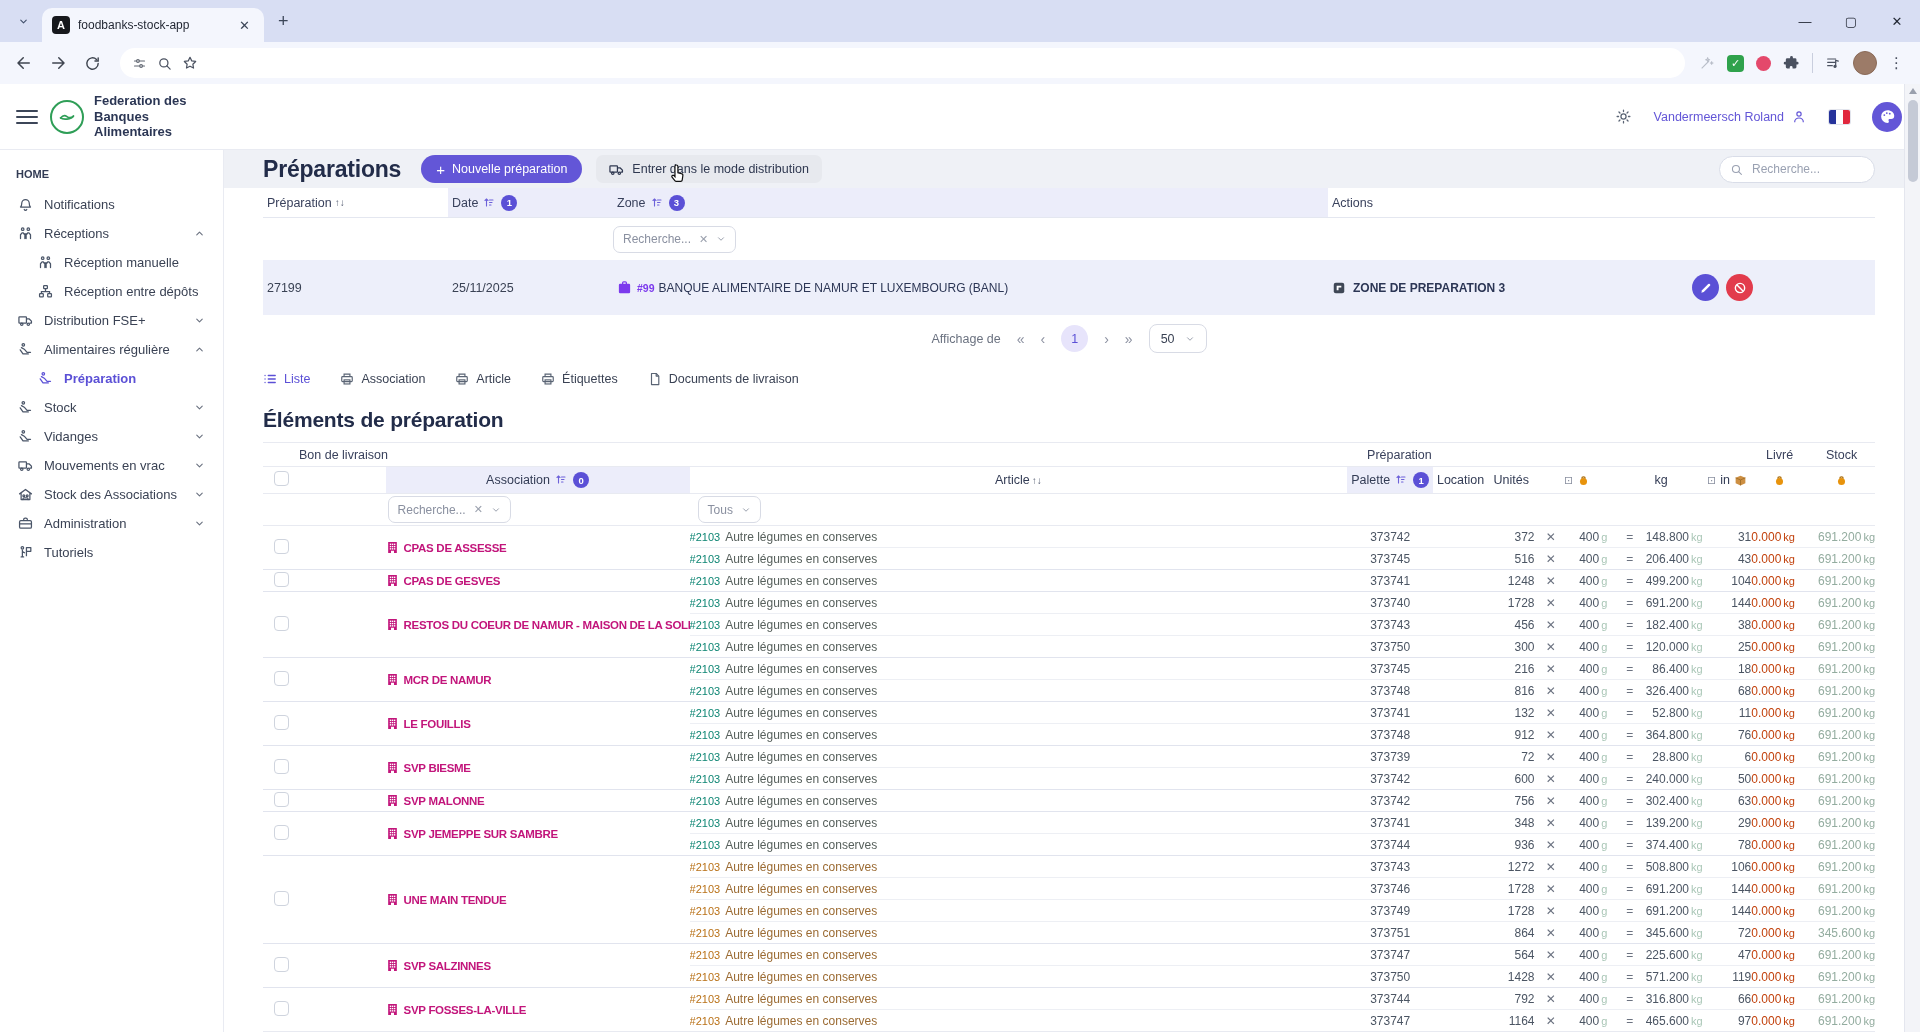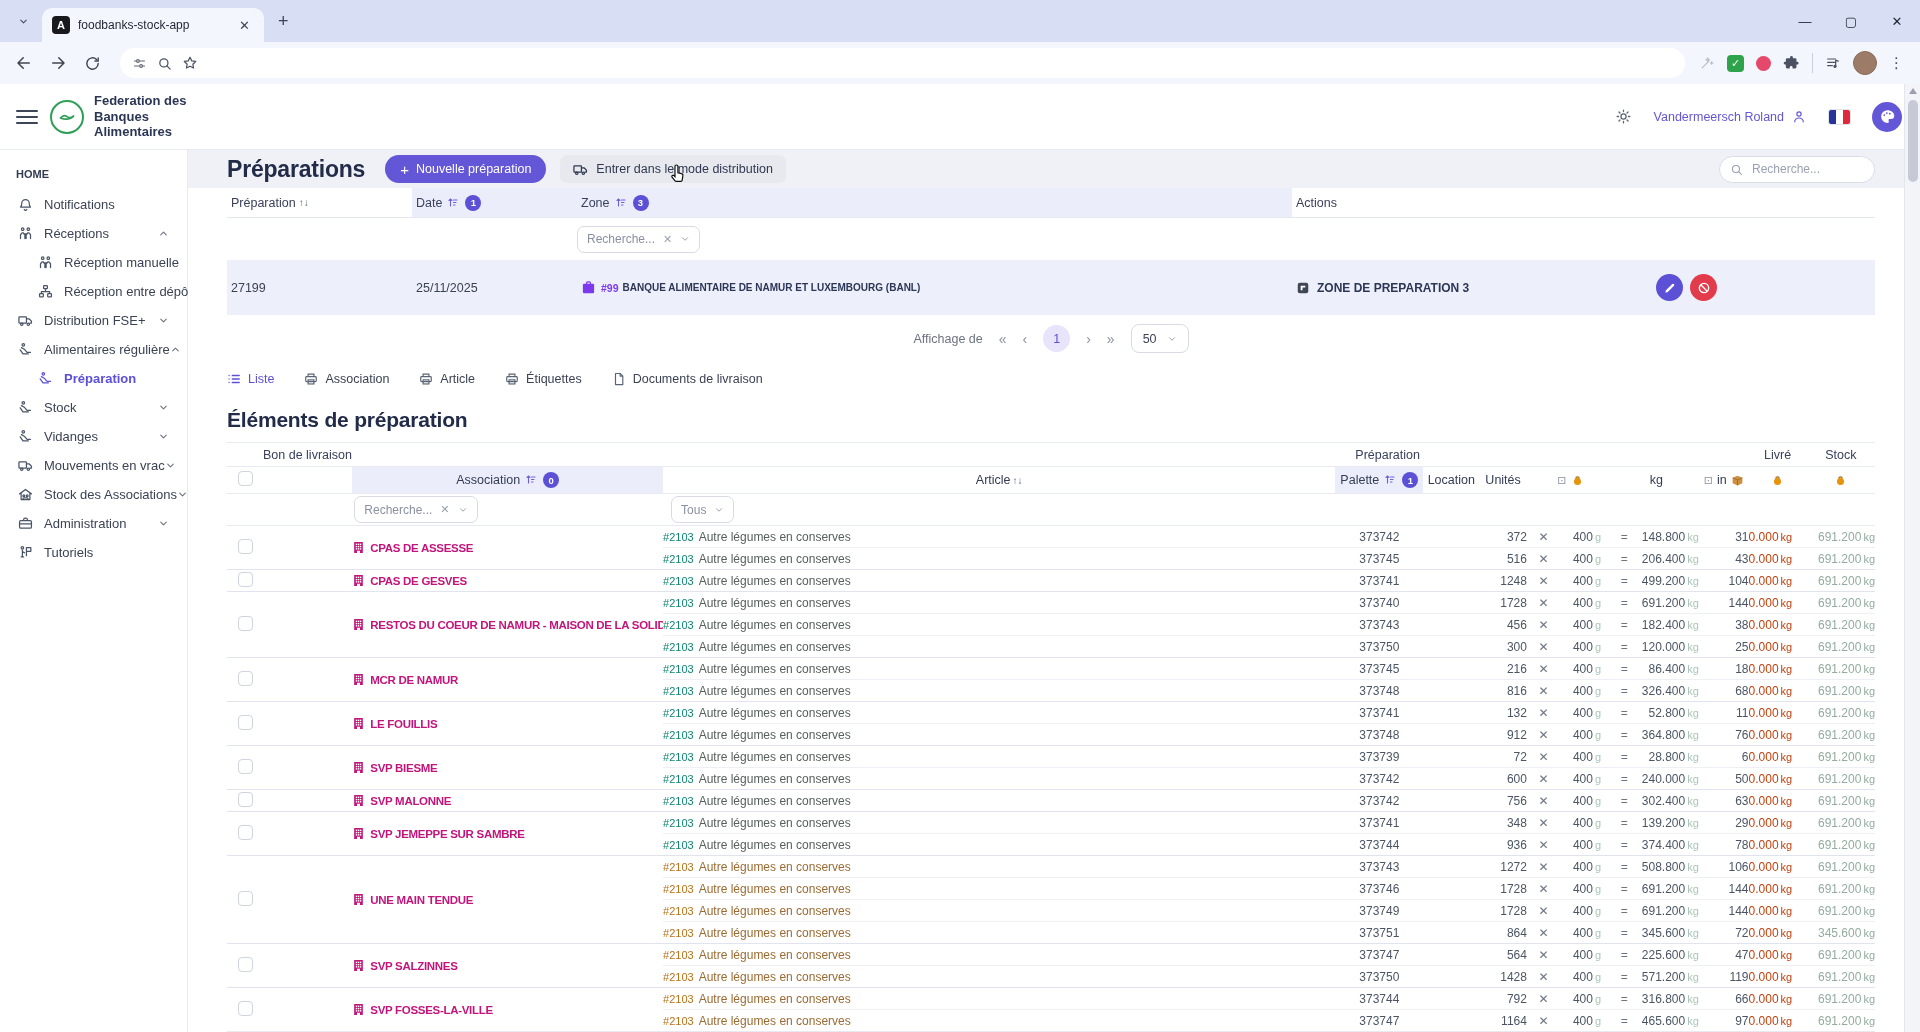--- a/index.html
+++ b/index.html
@@ -38,21 +38,21 @@
   .orgname{font-size:13px;font-weight:bold;color:#2b3654;line-height:1.2;}
   .hdr-right{margin-left:auto;display:flex;align-items:center;gap:22px;}
   .theme-ic{color:#5a6474;}
   .username{display:flex;align-items:center;gap:7px;color:#6356d7;font-size:12.5px;}
   .flag{width:21px;height:14px;display:flex;border-radius:2px;overflow:hidden;box-shadow:0 0 0 1px #e2e4ec;}
   .flag div{flex:1;}
   .palettebtn{width:30px;height:30px;border-radius:50%;background:#6356d7;display:flex;align-items:center;justify-content:center;color:#fff;}
 
   
   .layout{display:flex;height:882px;}
-  .sidebar{width:188px;background:#fff;border-right:1px solid #e9ebf2;padding-top:14px;flex:none;}
+  .sidebar{width:224px;background:#fff;border-right:1px solid #e9ebf2;padding-top:14px;flex:none;}
   .side-section{font-size:11px;font-weight:bold;color:#333c55;padding:4px 16px 10px;}
   .side-item{height:29px;display:flex;align-items:center;padding:0 18px;color:#3a4254;font-size:13px;}
   .side-item .sicon{width:16px;height:16px;color:#4a5568;margin-right:10px;flex:none;}
   .side-item .sicon svg{width:15px;height:15px;}
   .side-item .slabel{white-space:nowrap;}
   .side-item .schev{margin-left:auto;color:#6b7280;}
   .side-item .schev svg{width:11px;height:11px;}
   .side-item.indent{padding-left:38px;}
   .side-item.active{color:#5b50d6;font-weight:bold;}
   .side-item.active .sicon{color:#5b50d6;}
@@ -88,21 +88,21 @@
   .selectpill{height:27px;border:1px solid #d8dbe5;border-radius:7px;background:#fff;display:inline-flex;align-items:center;
     gap:8px;padding:0 9px;font-size:12px;color:#8a90a0;}
   .selectpill .xx{color:#9aa0ad;font-size:11px;}
   .selectpill .cv{color:#9aa0ad;}
   .selectpill .cv svg{width:10px;height:10px;}
   .t1-row{height:55px;align-items:center;background:#edeffa;font-size:12.5px;color:#3a4254;}
   .t1-row>div{display:flex;align-items:center;padding:0 4px;}
   .depotcell .dicon{color:#7c3aed;width:15px;height:15px;margin-right:5px;}
   .depotcell .dicon svg{width:15px;height:15px;}
   .depotcode{color:#7c3aed;font-size:10.5px;font-weight:bold;margin-right:4px;}
-  .depotname{color:#2c3655;font-weight:bold;font-size:10px;}
+  .depotname{color:#2c3655;font-weight:normal;font-size:12px;}
   .zonecell .zicon{width:14px;height:14px;color:#3f4756;margin-right:7px;}
   .zonecell .zicon svg{width:14px;height:14px;}
   .zonename{color:#2c3655;font-weight:bold;font-size:12px;}
   .actbtn{width:27px;height:27px;border-radius:50%;border:none;display:flex;align-items:center;justify-content:center;color:#fff;margin-right:7px;}
   .actbtn svg{width:14px;height:14px;}
   .act-edit{background:#5b50d6;}
   .act-ban{background:#e23b4c;}
 
   .pagerow{height:47px;display:flex;align-items:center;justify-content:center;gap:16px;font-size:12.5px;color:#6b7280;}
   .pgchev{color:#8b90a0;font-size:14px;}

